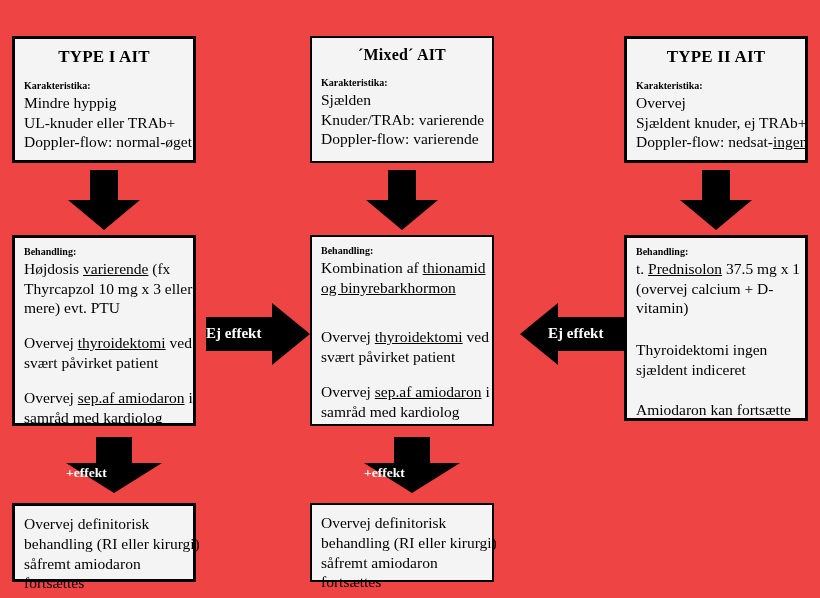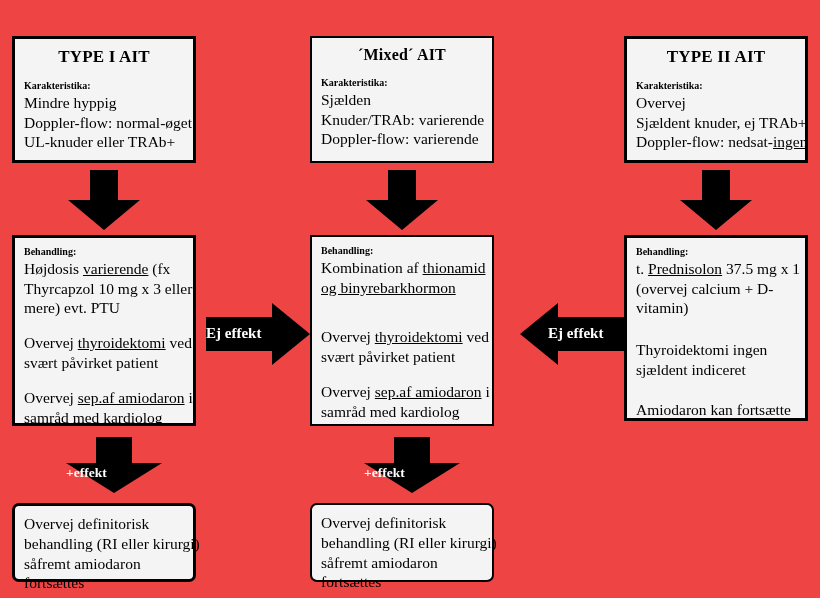--- a/index.html
+++ b/index.html
@@ -58,21 +58,21 @@
   .spacer { height: 15px; }
   .u { text-decoration: underline; }
 
   
   .col-l { left: 12px;  width: 184px; }
   .col-m { left: 310px; width: 184px; }
   .col-r { left: 624px; width: 184px; }
 
   .row-top  { top: 36px;  height: 127px; }
   .row-mid  { top: 235px; height: 191px; }
-  .row-bot  { top: 503px; height: 79px; border-radius: 7px; }
+  .row-bot  { top: 503px; height: 79px; }
   .row-mid-r{ top: 235px; height: 186px; }
 
   
   .arrow {
     position: absolute;
   }
   .arrow svg { display: block; }
   .arrow-text {
     position: absolute;
     color: #fff;
@@ -86,22 +86,22 @@
 </style>
 </head>
 <body>
 
 <div id="canvas">
 
   <div class="box col-l row-top">
     <div class="box-title">TYPE I AIT</div>
     <div class="lbl">Karakteristika:</div>
     <div class="ln">Mindre hyppig</div>
+    <div class="ln">UL-knuder eller TRAb+</div>
     <div class="ln">Doppler-flow: normal-øget</div>
-    <div class="ln">UL-knuder eller TRAb+</div>
   </div>
 
   <div class="box thin col-m row-top">
     <div class="box-title small">´Mixed´ AIT</div>
     <div class="lbl">Karakteristika:</div>
     <div class="ln">Sjælden</div>
     <div class="ln">Knuder/TRAb: varierende</div>
     <div class="ln">Doppler-flow: varierende</div>
   </div>
 

